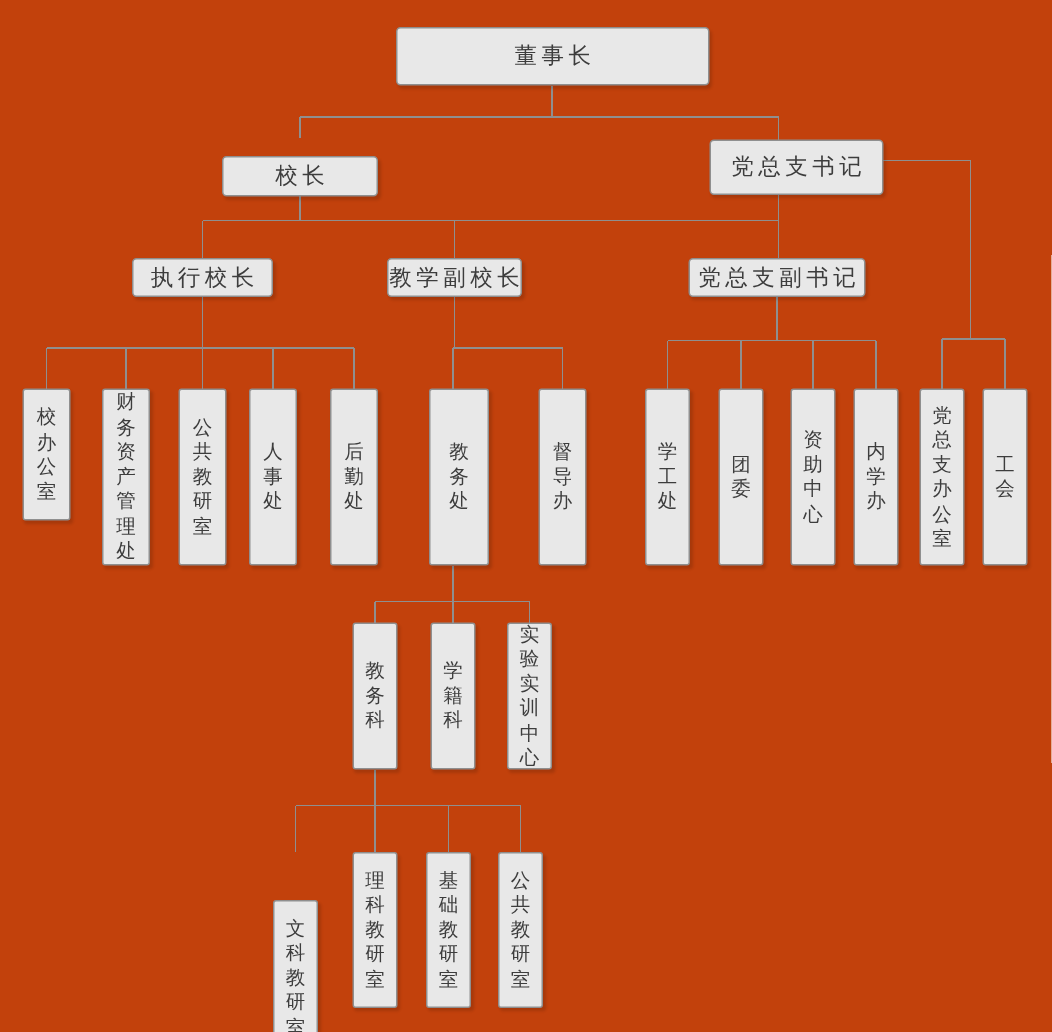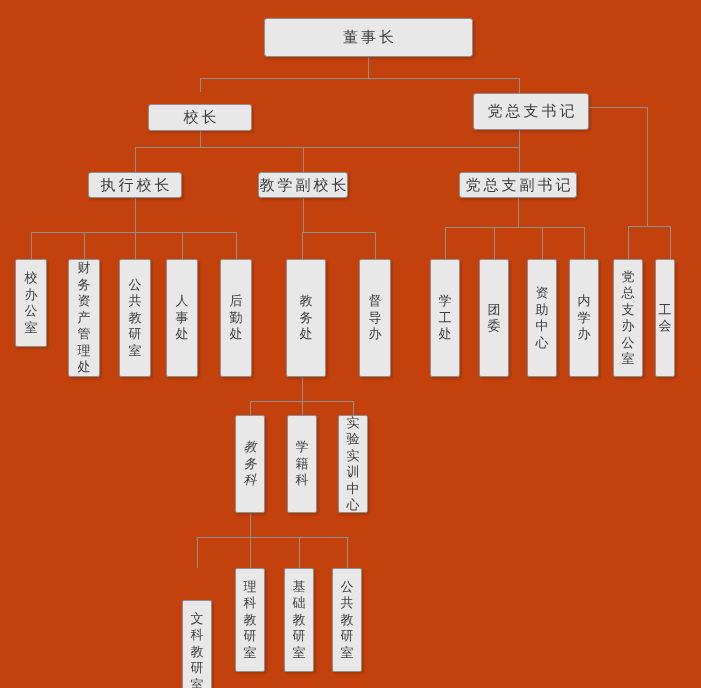--- a/index.html
+++ b/index.html
@@ -70,23 +70,23 @@
   <div class="node v" style="left:119px;top:259px;width:32px;height:118px;">公共教研室</div>
   <div class="node v" style="left:166px;top:259px;width:32px;height:118px;">人事处</div>
   <div class="node v" style="left:220px;top:259px;width:32px;height:118px;">后勤处</div>
   <div class="node v" style="left:286px;top:259px;width:40px;height:118px;">教务处</div>
   <div class="node v" style="left:359px;top:259px;width:32px;height:118px;">督导办</div>
   <div class="node v" style="left:430px;top:259px;width:30px;height:118px;">学工处</div>
   <div class="node v" style="left:479px;top:259px;width:30px;height:118px;">团委</div>
   <div class="node v" style="left:527px;top:259px;width:30px;height:118px;">资助中心</div>
   <div class="node v" style="left:569px;top:259px;width:30px;height:118px;">内学办</div>
   <div class="node v" style="left:613px;top:259px;width:30px;height:118px;">党总支办公室</div>
-  <div class="node v" style="left:655px;top:259px;width:20px;height:118px;">工　会</div>
+  <div class="node v" style="left:655px;top:259px;width:30px;height:118px;">工　会</div>
 
-  <div class="node v" style="left:235px;top:415px;width:30px;height:98px;font-style:italic;">教务科</div>
+  <div class="node v" style="left:235px;top:415px;width:30px;height:98px;">教务科</div>
   <div class="node v" style="left:287px;top:415px;width:30px;height:98px;">学籍科</div>
   <div class="node v" style="left:338px;top:415px;width:30px;height:98px;">实验实训中心</div>
 
   <div class="node v" style="left:182px;top:568px;width:30px;height:104px;margin-top:32px;">文科教研室</div>
   <div class="node v" style="left:235px;top:568px;width:30px;height:104px;">理科教研室</div>
   <div class="node v" style="left:284px;top:568px;width:30px;height:104px;">基础教研室</div>
   <div class="node v" style="left:332px;top:568px;width:30px;height:104px;">公共教研室</div>
 
 </div>
 

